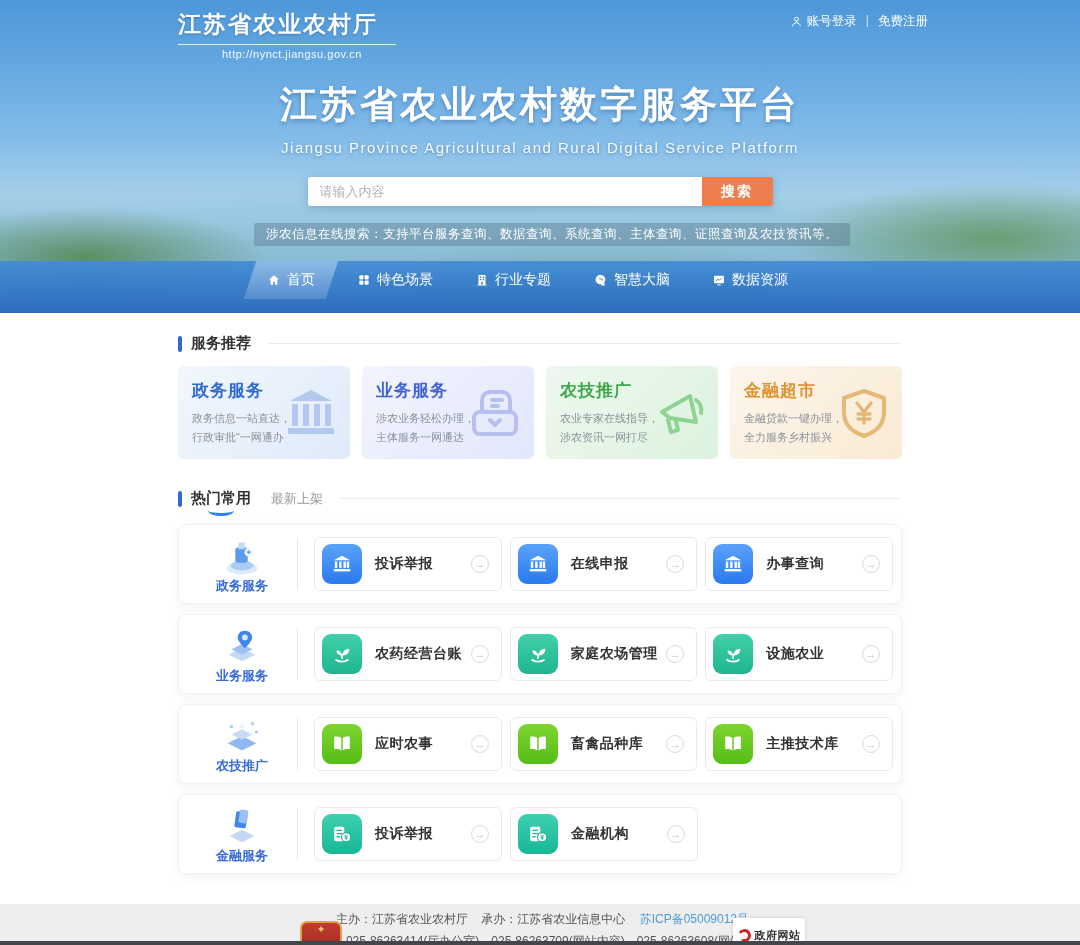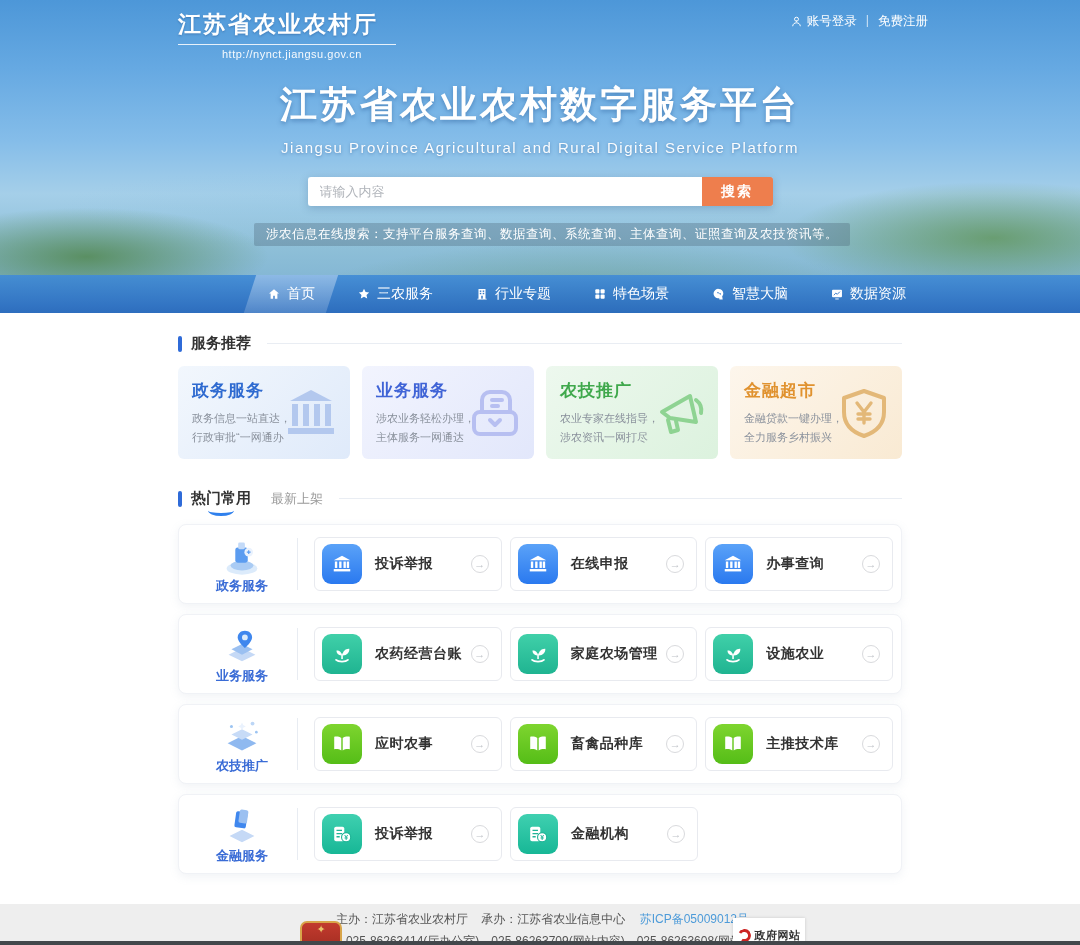--- a/index.html
+++ b/index.html
@@ -35,21 +35,21 @@
   .search-input { flex:1; border:none; outline:none; padding:4px 12px; font-size:13px; color:#333;
     border-radius:3px 0 0 3px; background:#fff; }
   .search-input::placeholder { color:#b0b4ba; }
   .search-btn { width:71px; border:none; background:#ee7e4d; color:#fff; font-size:14px; font-weight:bold;
     border-radius:0 3px 3px 0; cursor:pointer; letter-spacing:2px; }
   .hint-row { text-align:center; margin-top:17px;margin-left:24px; }
   .hint-text { display:inline-block; background:rgba(70,95,115,.32); color:#fff; font-size:12.5px;
     padding:3px 12px; border-radius:2px; letter-spacing:.5px; }
 
   
-  .nav { position:absolute; left:0; bottom:0; width:100%; height:38px;
+  .nav { position:absolute; left:0; bottom:0; width:100%; height:52px;
     background:linear-gradient(180deg, rgba(66,140,214,.93), rgba(41,106,189,.95)); }
   .nav-inner { width:724px; margin:0 auto; height:38px; display:flex; align-items:stretch; padding-left:72px; }
   .nav-item { position:relative; display:flex; align-items:center; gap:6px; padding:0 17px; margin-right:8px;
     color:#fff; font-size:14px; cursor:pointer; white-space:nowrap; }
   .nav-item svg { flex:none; }
   .nav-item.active::before { content:""; position:absolute; inset:0; transform:skewX(-18deg);
     background:linear-gradient(180deg, rgba(255,255,255,.38), rgba(255,255,255,.16)); }
   .nav-item span, .nav-item svg { position:relative; z-index:1; }
 
   
@@ -149,47 +149,41 @@
     <div class="nav">
       <div class="nav-inner">
         <div class="nav-item active">
           <svg width="14" height="14" viewBox="0 0 24 24">
               <path d="M12 4l8.5 7.2h-2.7V20h-4.2v-5.2h-3.2V20H6.2v-8.8H3.5z" fill="#fff"></path>
             </svg>
           <span>首页</span>
         </div>
         <div class="nav-item">
           <svg width="14" height="14" viewBox="0 0 24 24">
-              <path d="M12 3l2.7 5.7 6.1.8-4.5 4.2 1.2 6L12 16.7l-5.5 3 1.2-6L3.2 9.5l6.1-.8z" fill="#fff"></path>
-            </svg>
-          <span>三农服务</span>
+              <g fill="#fff">
+                <rect x="4" y="4" width="7" height="7" rx="1.5"></rect>
+                <rect x="13" y="4" width="7" height="7" rx="1.5"></rect>
+                <rect x="4" y="13" width="7" height="7" rx="1.5"></rect>
+                <rect x="13" y="13" width="7" height="7" rx="1.5"></rect>
+              </g>
+            </svg>
+          <span>特色场景</span>
         </div>
         <div class="nav-item">
           <svg width="14" height="14" viewBox="0 0 24 24">
               <path d="M6 3.5h12V20h2v1.5H4V20h2V3.5z" fill="#fff"></path>
               <g fill="#3579c8">
                 <rect x="8.2" y="6" width="2.6" height="2.4"></rect>
                 <rect x="13.2" y="6" width="2.6" height="2.4"></rect>
                 <rect x="8.2" y="10" width="2.6" height="2.4"></rect>
                 <rect x="13.2" y="10" width="2.6" height="2.4"></rect>
                 <rect x="10.7" y="15" width="2.6" height="5"></rect>
               </g>
             </svg>
           <span>行业专题</span>
-        </div>
-        <div class="nav-item">
-          <svg width="14" height="14" viewBox="0 0 24 24">
-              <g fill="#fff">
-                <rect x="4" y="4" width="7" height="7" rx="1.5"></rect>
-                <rect x="13" y="4" width="7" height="7" rx="1.5"></rect>
-                <rect x="4" y="13" width="7" height="7" rx="1.5"></rect>
-                <rect x="13" y="13" width="7" height="7" rx="1.5"></rect>
-              </g>
-            </svg>
-          <span>特色场景</span>
         </div>
         <div class="nav-item">
           <svg width="15" height="15" viewBox="0 0 24 24">
               <path d="M12.5 3a7.2 7.2 0 017.2 7.2c0 1.9-.7 3.4-1.8 4.7l.8 5.1h-5.3l-.2-1.9h-2.4A7.2 7.2 0 0112.5 3z" fill="#fff"></path>
               <g fill="#3579c8">
                 <circle cx="11" cy="9" r="1.1"></circle>
                 <circle cx="15" cy="11" r="1.1"></circle>
                 <path d="M11 9l4 2" stroke="#3579c8" stroke-width=".9"></path>
               </g>
             </svg>

